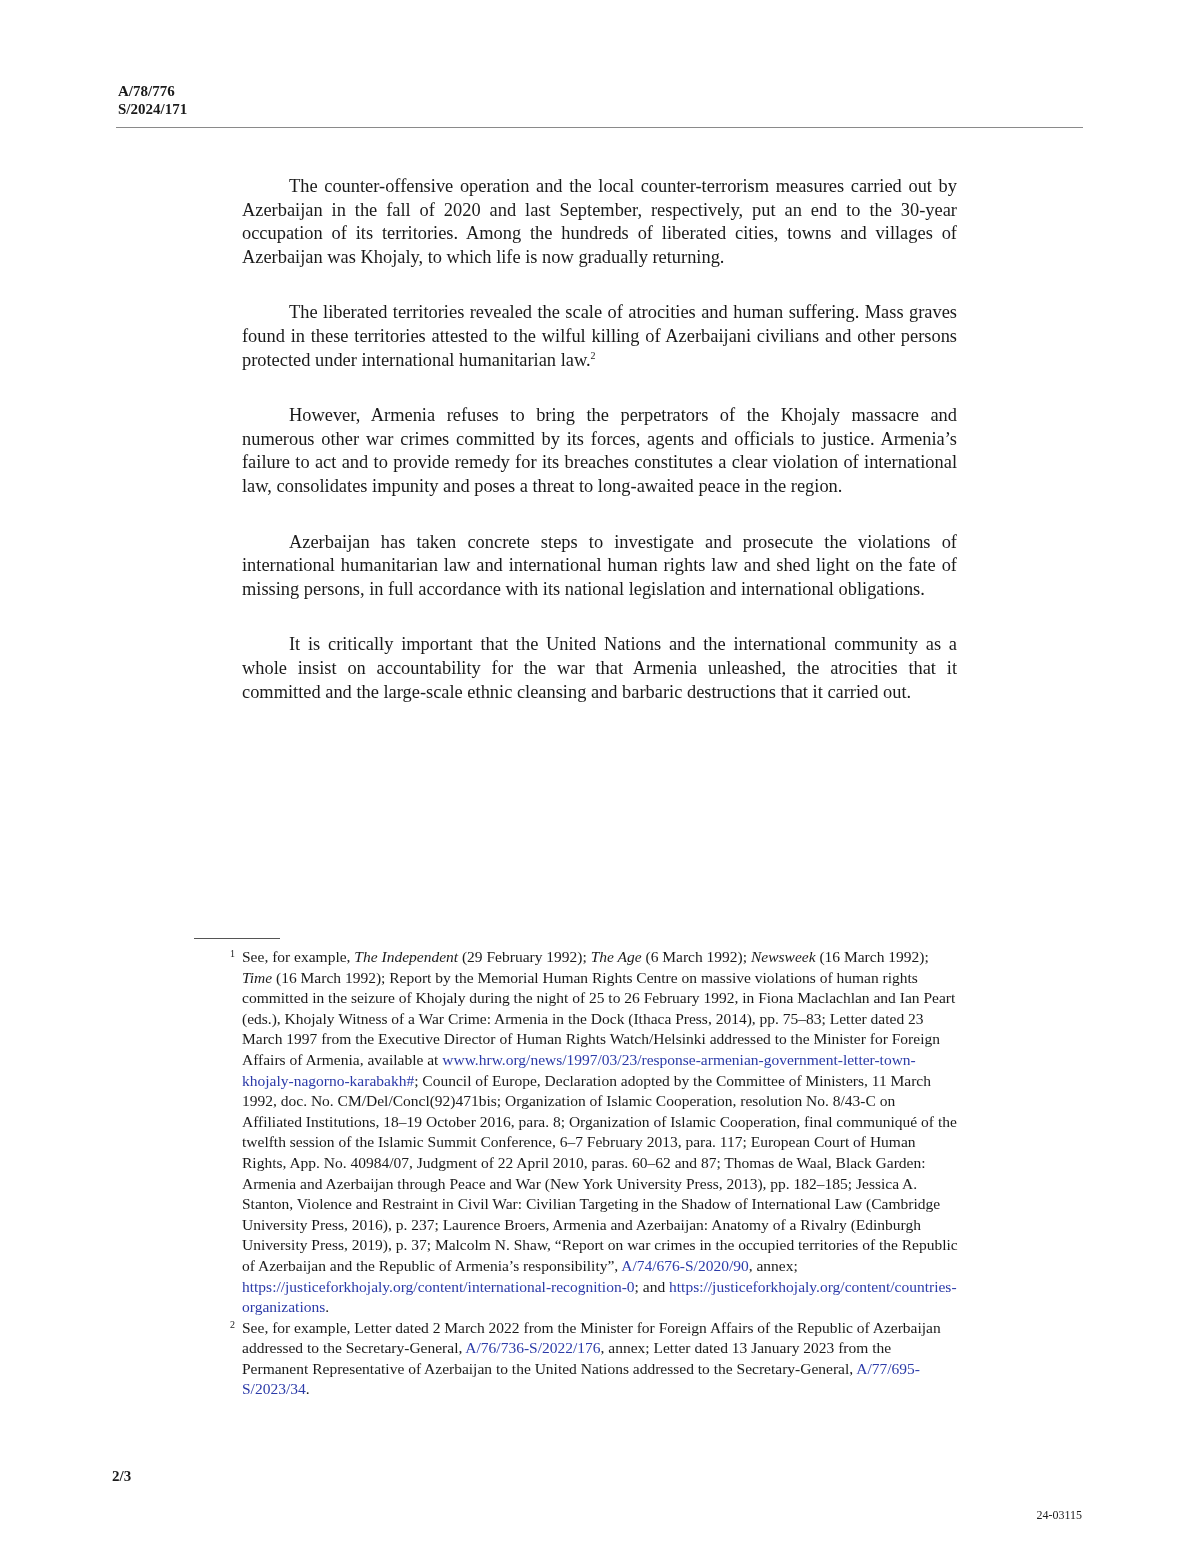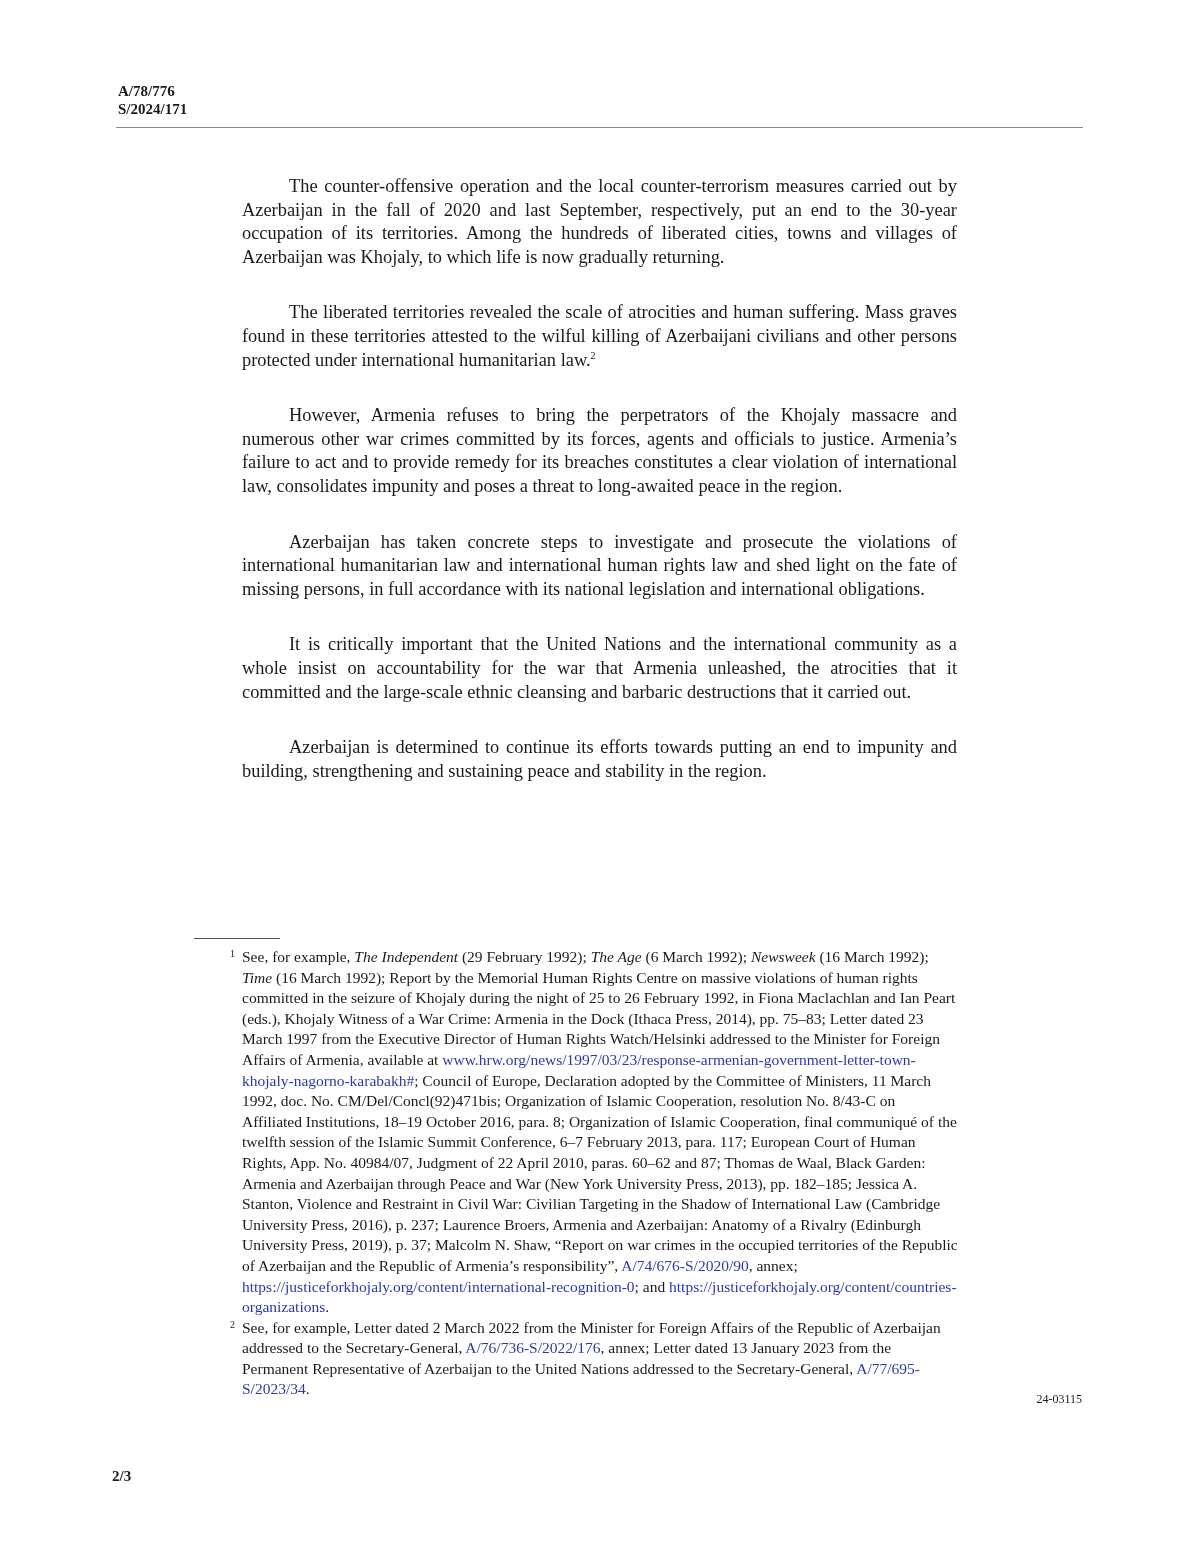--- a/index.html
+++ b/index.html
@@ -9,39 +9,38 @@
     .body-text { position: absolute; left: 242px; top: 143px; width: 715px; font-size: 18.4px; line-height: 23.6px; text-align: justify; }
     .body-text p { margin: 0 0 11.5px 0; }
     .body-text p.indent { text-indent: 47px; margin-top: 32px; }
     sup { font-size: 10px; vertical-align: 7px; line-height: 0; }
     .fn-rule { position: absolute; left: 194px; top: 938px; width: 86px; height: 1px; background: #555; }
     .footnotes { position: absolute; left: 242px; top: 947px; width: 716px; font-size: 15.5px; line-height: 20.6px; }
     .footnote { position: relative; margin: 0; }
     .fn-num { position: absolute; left: -12px; top: 0; font-size: 10px; line-height: 14px; }
     .link { color: #2b3aa8; }
     .footer-left { position: absolute; left: 112px; top: 1468px; font-weight: bold; font-size: 15px; }
-    .footer-right { position: absolute; right: 118px; top: 1392px; font-size: 12px; }
+    .footer-right { position: absolute; right: 118px; top: 1508px; font-size: 12px; }
     i { font-style: italic; }
   </style>
 </head>
 <body>
 
 <div class="symbols">
   <div>A/78/776</div>
   <div>S/2024/171</div>
 </div>
 <div class="header-rule"></div>
 
 <div class="body-text">
   <p class="indent">The counter-offensive operation and the local counter-terrorism measures carried out by Azerbaijan in the fall of 2020 and last September, respectively, put an end to the 30-year occupation of its territories. Among the hundreds of liberated cities, towns and villages of Azerbaijan was Khojaly, to which life is now gradually returning.</p>
   <p class="indent"><span>The liberated territories revealed the scale of atrocities and human suffering. Mass graves found in these territories attested to the wilful killing of Azerbaijani civilians and other persons protected under international humanitarian law.</span><sup>2</sup></p>
   <p class="indent">However, Armenia refuses to bring the perpetrators of the Khojaly massacre and numerous other war crimes committed by its forces, agents and officials to justice. Armenia’s failure to act and to provide remedy for its breaches constitutes a clear violation of international law, consolidates impunity and poses a threat to long-awaited peace in the region.</p>
   <p class="indent">Azerbaijan has taken concrete steps to investigate and prosecute the violations of international humanitarian law and international human rights law and shed light on the fate of missing persons, in full accordance with its national legislation and international obligations.</p>
   <p class="indent">It is critically important that the United Nations and the international community as a whole insist on accountability for the war that Armenia unleashed, the atrocities that it committed and the large-scale ethnic cleansing and barbaric destructions that it carried out.</p>
-  <p class="indent">Azerbaijan is determined to continue its efforts towards putting an end to impunity and building, strengthening and sustaining peace and stability in the region.</p>
 </div>
 
 <div class="fn-rule"></div>
 
 <div class="footnotes">
   <div class="footnote">
     <span class="fn-num">1</span>
     <span><span>See, for example, </span><i>The Independent</i><span> (29 February 1992); </span><i>The Age</i><span> (6 March 1992); </span><i>Newsweek</i><span> (16 March 1992); </span><i>Time</i><span> (16 March 1992); Report by the Memorial Human Rights Centre on massive violations of human rights committed in the seizure of Khojaly during the night of 25 to 26 February 1992, in Fiona Maclachlan and Ian Peart (eds.), Khojaly Witness of a War Crime: Armenia in the Dock (Ithaca Press, 2014), pp. 75–83; Letter dated 23 March 1997 from the Executive Director of Human Rights Watch/Helsinki addressed to the Minister for Foreign Affairs of Armenia, available at </span><span class="link" style="color: rgb(43, 58, 168);">www.hrw.org/news/1997/03/23/response-armenian-government-letter-town-khojaly-nagorno-karabakh#</span><span>; Council of Europe, Declaration adopted by the Committee of Ministers, 11 March 1992, doc. No. CM/Del/Concl(92)471bis; Organization of Islamic Cooperation, resolution No. 8/43-C on Affiliated Institutions, 18–19 October 2016, para. 8; Organization of Islamic Cooperation, final communiqué of the twelfth session of the Islamic Summit Conference, 6–7 February 2013, para. 117; European Court of Human Rights, App. No. 40984/07, Judgment of 22 April 2010, paras. 60–62 and 87; Thomas de Waal, Black Garden: Armenia and Azerbaijan through Peace and War (New York University Press, 2013), pp. 182–185; Jessica A. Stanton, Violence and Restraint in Civil War: Civilian Targeting in the Shadow of International Law (Cambridge University Press, 2016), p. 237; Laurence Broers, Armenia and Azerbaijan: Anatomy of a Rivalry (Edinburgh University Press, 2019), p. 37; Malcolm N. Shaw, “Report on war crimes in the occupied territories of the Republic of Azerbaijan and the Republic of Armenia’s responsibility”, </span><span class="link" style="color: rgb(43, 58, 168);">A/74/676-S/2020/90</span><span>, annex; </span><span class="link" style="color: rgb(43, 58, 168);">https://justiceforkhojaly.org/content/international-recognition-0</span><span>; and </span><span class="link" style="color: rgb(43, 58, 168);">https://justiceforkhojaly.org/content/countries-organizations</span><span>.</span></span>
   </div>
   <div class="footnote">

